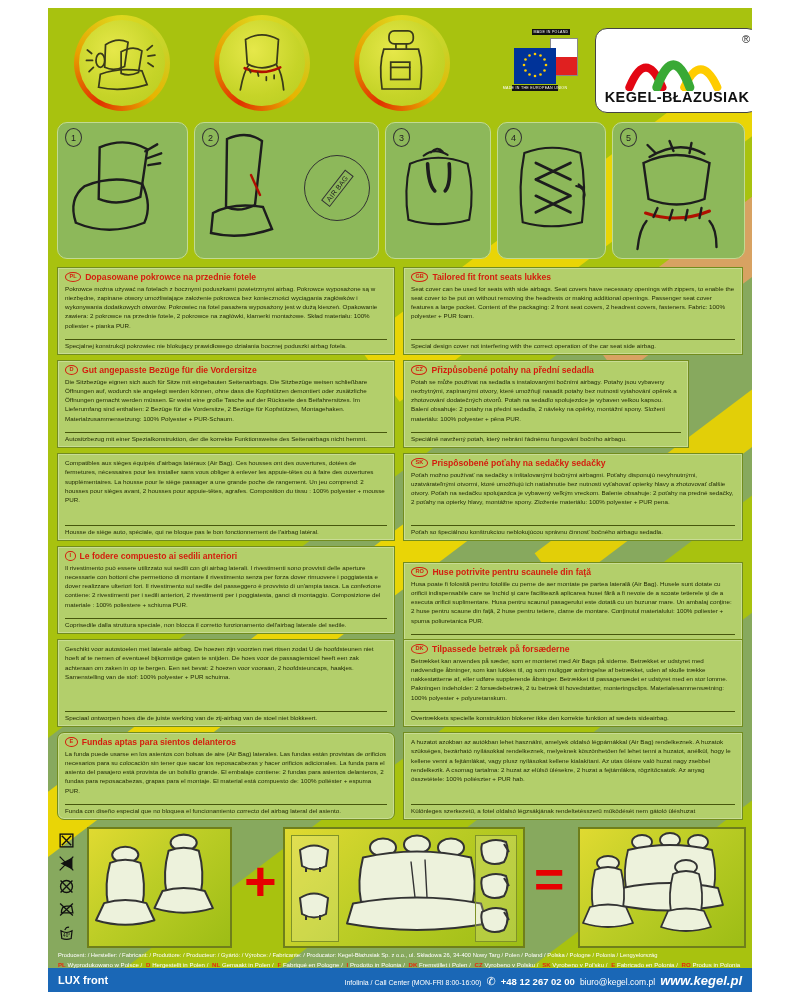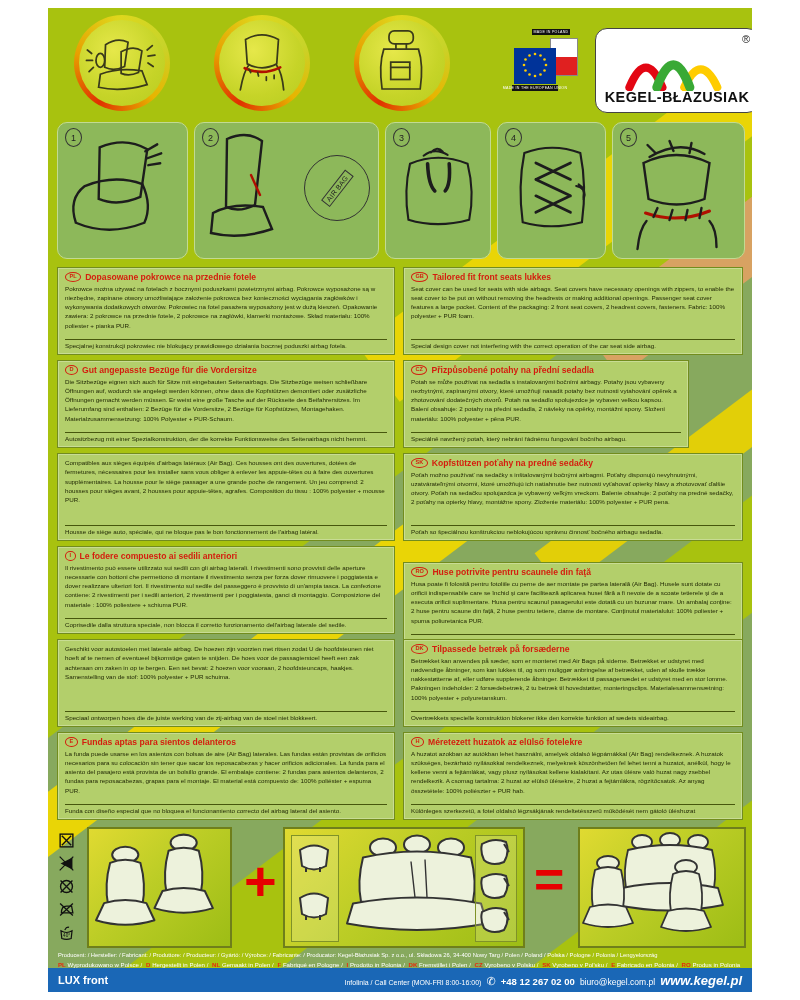--- a/index.html
+++ b/index.html
@@ -227,21 +227,21 @@
     <div class="lb-body">Potah se může používat na sedadla s instalovanými bočními airbagy. Potahy jsou vybaveny nezbytnými, zapínanými otvory, které umožňují nasadit potahy bez nutnosti vytahování opěrek a zhotovování dodatečných otvorů. Potah na sedadlo spolujezdce je vybaven velkou kapsou. Balení obsahuje: 2 potahy na přední sedadla, 2 návleky na opěrky, montážní spony. Složení materiálu: 100% polyester + pěna PUR.</div>
     <div class="lb-note">Speciálně navržený potah, který nebrání řádnému fungování bočního airbagu.</div>
   </div>
   <div class="lang-box" style="left:9px;top:445px;">
     <div class="lb-body">Compatibles aux sièges équipés d'airbags latéraux (Air Bag). Ces housses ont des ouvertures, dotées de fermetures, nécessaires pour les installer sans vous obliger à enlever les appuie-têtes ou à faire des ouvertures supplémentaires. La housse pour le siège passager a une grande poche de rangement. Un jeu comprend: 2 housses pour sièges avant, 2 housses pour appuie-têtes, agrafes. Composition du tissu : 100% polyester + mousse PUR.</div>
     <div class="lb-note">Housse de siège auto, spéciale, qui ne bloque pas le bon fonctionnement de l'airbag latéral.</div>
   </div>
   <div class="lang-box" style="left:355px;top:445px;width:340px;">
     <div class="lb-head">
         <span class="lb-badge">SK</span>
-        <span class="lb-title">Kopfstützen poťahy na predné sedačky</span>
+        <span class="lb-title">Prispôsobené poťahy na sedačky sedačky</span>
       </div>
     <div class="lb-body">Poťah možno používať na sedačky s inštalovanými bočnými airbagmi. Poťahy disponujú nevyhnutnými, uzatvárateľnými otvormi, ktoré umožňujú ich natiahnutie bez nutnosti vyťahovať opierky hlavy a zhotovovať ďalšie otvory. Poťah na sedačku spolujazdca je vybavený veľkým vreckom. Balenie obsahuje: 2 poťahy na predné sedačky, 2 poťahy na opierky hlavy, montážne spony. Zloženie materiálu: 100% polyester + PUR pena.</div>
     <div class="lb-note">Poťah so špeciálnou konštrukciou neblokujúcou správnu činnosť bočného airbagu sedadla.</div>
   </div>
   <div class="lang-box" style="left:9px;top:538px;">
     <div class="lb-head">
         <span class="lb-badge">I</span>
         <span class="lb-title">Le fodere compuesto ai sedili anteriori</span>
       </div>
     <div class="lb-body">Il rivestimento può essere utilizzato sui sedili con gli airbag laterali. I rivestimenti sono provvisti delle aperture necessarie con bottoni che permettono di montare il rivestimento senza per forza dover rimuovere i poggiatesta e dover realizzare ulteriori fori. Il rivestimento sul sedile del passeggero è provvisto di un'ampia tasca. La confezione contiene: 2 rivestimenti per i sedili anteriori, 2 rivestimenti per i poggiatesta, ganci di montaggio. Composizione del materiale : 100% poliestere + schiuma PUR.</div>
@@ -260,33 +260,29 @@
     <div class="lb-note">Speciaal ontworpen hoes die de juiste werking van de zij-airbag van de stoel niet blokkeert.</div>
   </div>
   <div class="lang-box" style="left:355px;top:631px;width:340px;">
     <div class="lb-head">
         <span class="lb-badge">DK</span>
         <span class="lb-title">Tilpassede betræk på forsæderne</span>
       </div>
     <div class="lb-body">Betrækket kan anvendes på sæder, som er monteret med Air Bags på siderne. Betrækket er udstyret med nødvendige åbninger, som kan lukkes til, og som muliggør anbringelse af betrækket, uden af skulle trække nakkestøtterne af, eller udføre supplerende åbninger. Betrækket til passagersædet er udstyret med en stor lomme. Pakningen indeholder: 2 forsædebetræk, 2 tu betræk til hovedstøtter, monteringsclips. Materialesammensætning: 100% polyester + polyuretanskum.</div>
     <div class="lb-note">Overtrækkets specielle konstruktion blokerer ikke den korrekte funktion af sædets sideairbag.</div>
   </div>
-  <div class="lang-box" style="left:9px;top:724px;">
+  <div class="lang-box" style="left:9px;top:724px;border-radius:7px;">
     <div class="lb-head">
         <span class="lb-badge">E</span>
         <span class="lb-title">Fundas aptas para sientos delanteros</span>
       </div>
     <div class="lb-body">La funda puede usarse en los asientos con bolsas de aire (Air Bag) laterales. Las fundas están provistas de orificios necesarios para su colocación sin tener que sacar los reposacabezas y hacer orificios adicionales. La funda para el asiento del pasajero está provista de un bolsillo grande. El embalaje contiene: 2 fundas para asientos delanteros, 2 fundas para reposacabezas, grapas para el montaje. El material está compuesto de: 100% poliéster + espuma PUR.</div>
     <div class="lb-note">Funda con diseño especial que no bloquea el funcionamiento correcto del airbag lateral del asiento.</div>
   </div>
   <div class="lang-box" style="left:355px;top:724px;width:340px;">
-    <div class="lb-head">
-        <span class="lb-badge">H</span>
-        <span class="lb-title">Méretezett huzatok az elülső fotelekre</span>
-      </div>
     <div class="lb-body">A huzatot azokban az autókban lehet használni, amelyek oldalsó légpárnákkal (Air Bag) rendelkeznek. A huzatok szükséges, bezárható nyílásokkal rendelkeznek, melyeknek köszönhetően fel lehet tenni a huzatot, anélkül, hogy le kellene venni a fejtámlákat, vagy plusz nyílásokat kellene kialakítani. Az utas ülésre való huzat nagy zsebbel rendelkezik. A csomag tartalma: 2 huzat az elülső ülésekre, 2 huzat a fejtámlákra, rögzítőcsatok. Az anyag összetétele: 100% poliészter + PUR hab.</div>
     <div class="lb-note">Különleges szerkezetű, a fotel oldalsó légzsákjának rendeltetésszerű működését nem gátoló üléshuzat</div>
   </div>
 
   <div class="care-col" style="left:10px;top:824px;">
     <svg width="17" height="17" viewBox="0 0 20 20" fill="none" stroke="#111" stroke-width="1.6">
       <rect x="2.5" y="2.5" width="15" height="15"></rect>
         <path d="M4.5 4.5 L15.5 15.5 M15.5 4.5 L4.5 15.5"></path>
     </svg>
     <svg width="17" height="17" viewBox="0 0 20 20">

